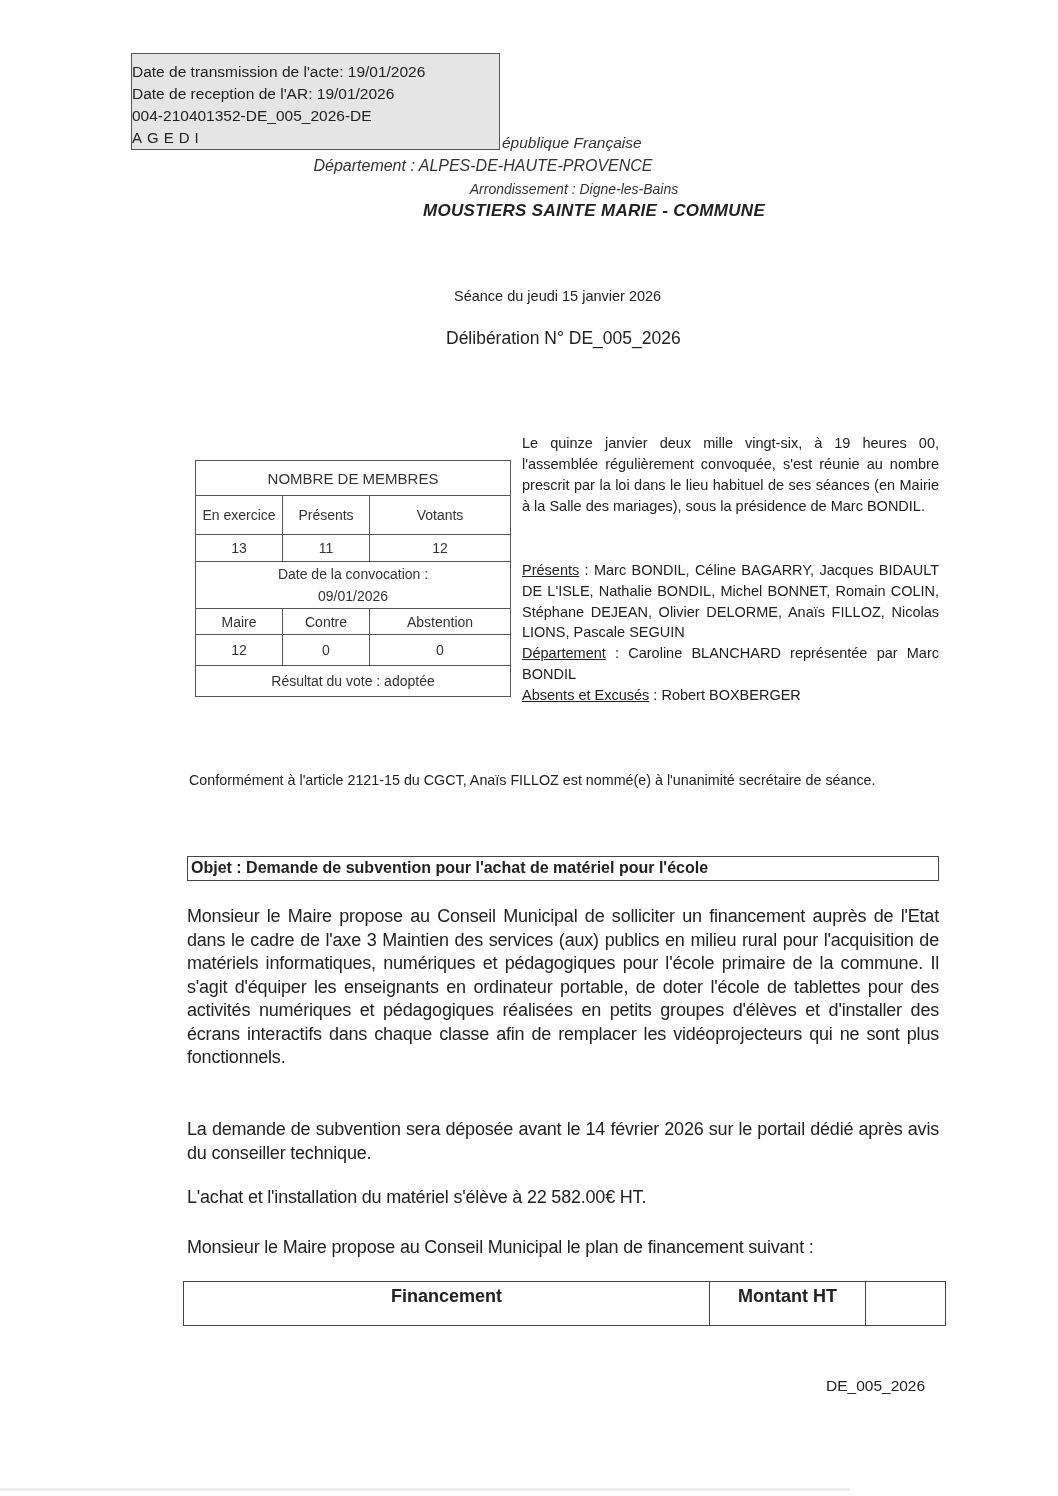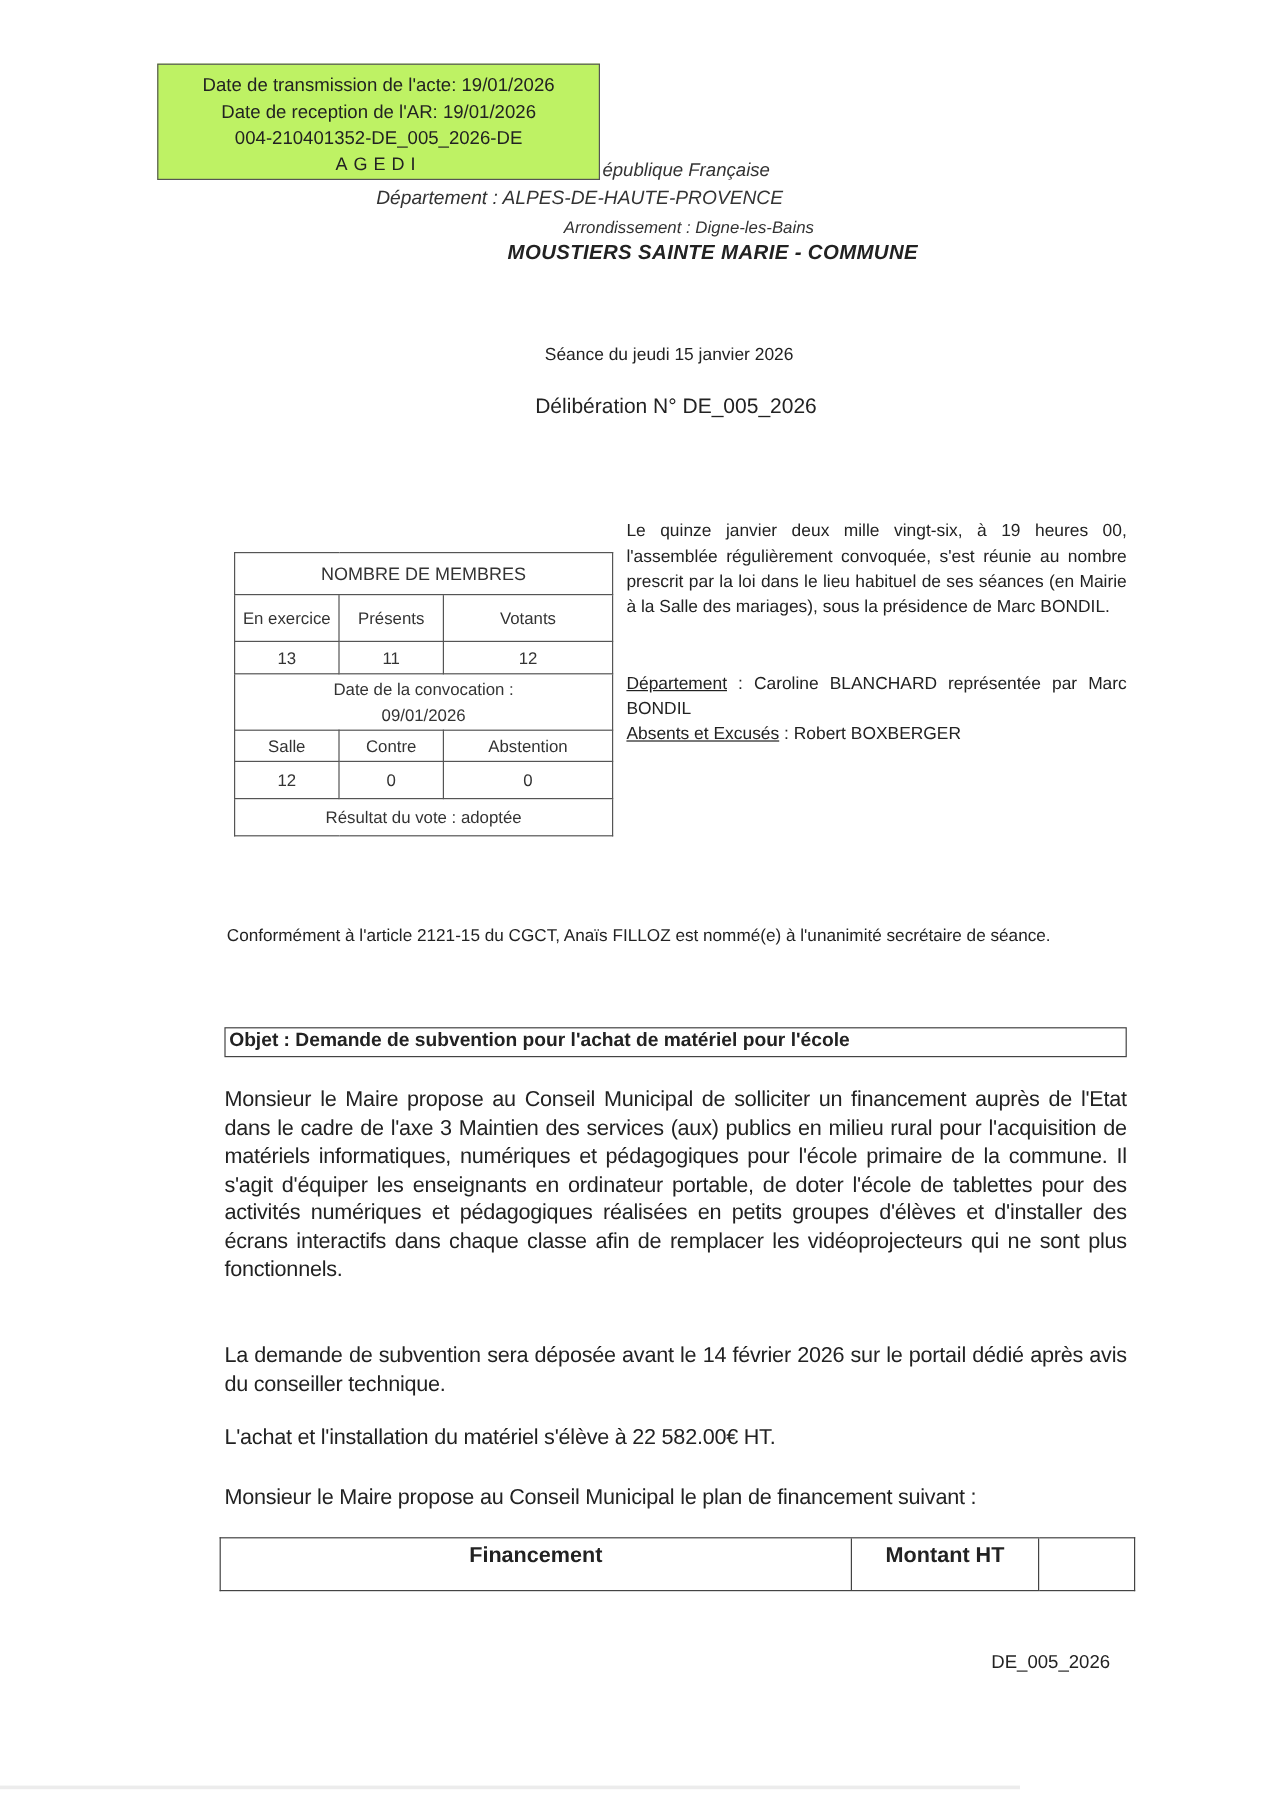--- a/index.html
+++ b/index.html
@@ -2,21 +2,21 @@
 <html><head>
 <meta charset="utf-8">
 <style>
   html, body { margin: 0; padding: 0; background: #ffffff; }
   body { width: 1058px; height: 1496px; position: relative; overflow: hidden;
          font-family: "Liberation Sans", sans-serif; color: #222; }
   .abs { position: absolute; }
 
   
   .stamp { left: 131px; top: 53px; width: 369px; height: 97px; border: 1px solid #555;
-           text-align: center; font-size: 15.5px; line-height: 22px; padding-top: 7px; box-sizing: border-box; background:#bef264; }
+           text-align: left; font-size: 15.5px; line-height: 22px; padding-top: 7px; box-sizing: border-box; background:#e5e5e5; }
   .stamp .agedi { letter-spacing: 5px; font-size: 15px; }
 
   .rep { left: 502px; top: 134px; font-style: italic; font-size: 15.5px; color:#333; }
   .dept { left: 0; width: 886px; top: 157px; text-align: center; font-style: italic; font-size: 16px; padding-left: 80px; box-sizing: border-box; color:#333;}
   .arr { left: 0; width: 1058px; top: 181px; text-align: center; font-style: italic; font-size: 14px; padding-left: 90px; box-sizing: border-box; color:#333;}
   .commune { left: 0; width: 1058px; top: 201px; text-align: center; font-style: italic; font-weight: bold; font-size: 17px; padding-left: 130px; box-sizing: border-box; letter-spacing: 0.3px; }
 
   .seance { left: 454px; top: 288px; font-size: 14.5px; }
   .delib { left: 446px; top: 328px; font-size: 17.5px; }
 
@@ -89,38 +89,41 @@
     <td>11</td>
     <td>12</td>
   </tr>
   <tr class="r-conv">
     <td colspan="3">
       <div>Date de la convocation :</div>
       <div>09/01/2026</div>
     </td>
   </tr>
   <tr class="r-vhead">
-    <td>Salle</td>
+    <td>Maire</td>
     <td>Contre</td>
     <td>Abstention</td>
   </tr>
   <tr class="r-vnum">
     <td>12</td>
     <td>0</td>
     <td>0</td>
   </tr>
   <tr class="r-res">
     <td colspan="3">Résultat du vote : adoptée</td>
   </tr>
 </tbody>
   </table>
 
 <div class="abs intro">Le quinze janvier deux mille vingt-six, à 19 heures 00, l'assemblée régulièrement convoquée, s'est réunie au nombre prescrit par la loi dans le lieu habituel de ses séances (en Mairie  à la Salle des mariages), sous la présidence de Marc BONDIL.</div>
 
 <div class="abs people">
+  <span class="line">
+    <span class="u">Présents</span><span> : Marc BONDIL, Céline BAGARRY, Jacques BIDAULT DE L'ISLE, Nathalie BONDIL, Michel BONNET, Romain COLIN, Stéphane DEJEAN, Olivier DELORME, Anaïs FILLOZ, Nicolas LIONS, Pascale SEGUIN</span>
+  </span>
   <span class="line">
     <span class="u">Département</span><span> : Caroline BLANCHARD représentée par Marc BONDIL</span>
   </span>
   <span class="line">
     <span class="u">Absents et Excusés</span><span> : Robert BOXBERGER</span>
   </span>
 </div>
 
 <div class="abs secretaire">Conformément à l'article 2121-15 du CGCT, Anaïs FILLOZ est nommé(e) à l'unanimité secrétaire de séance.</div>
 

